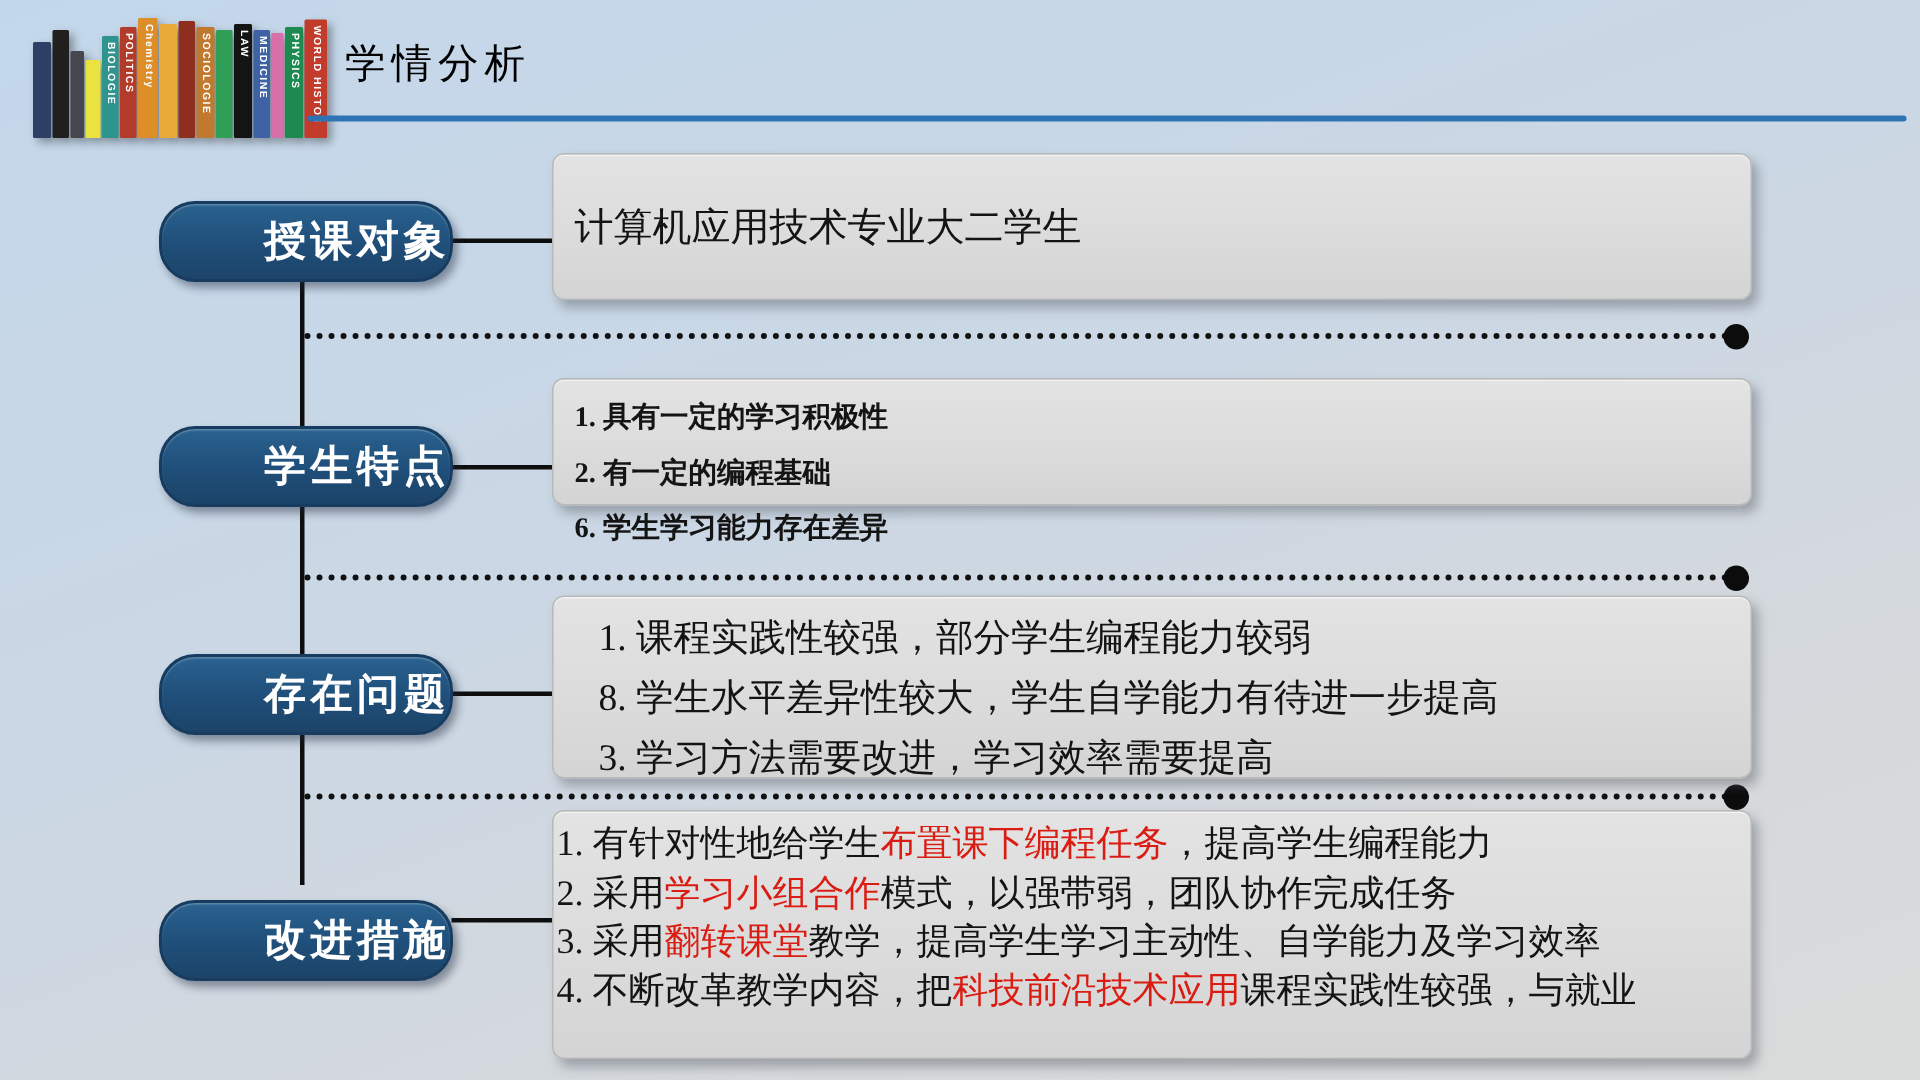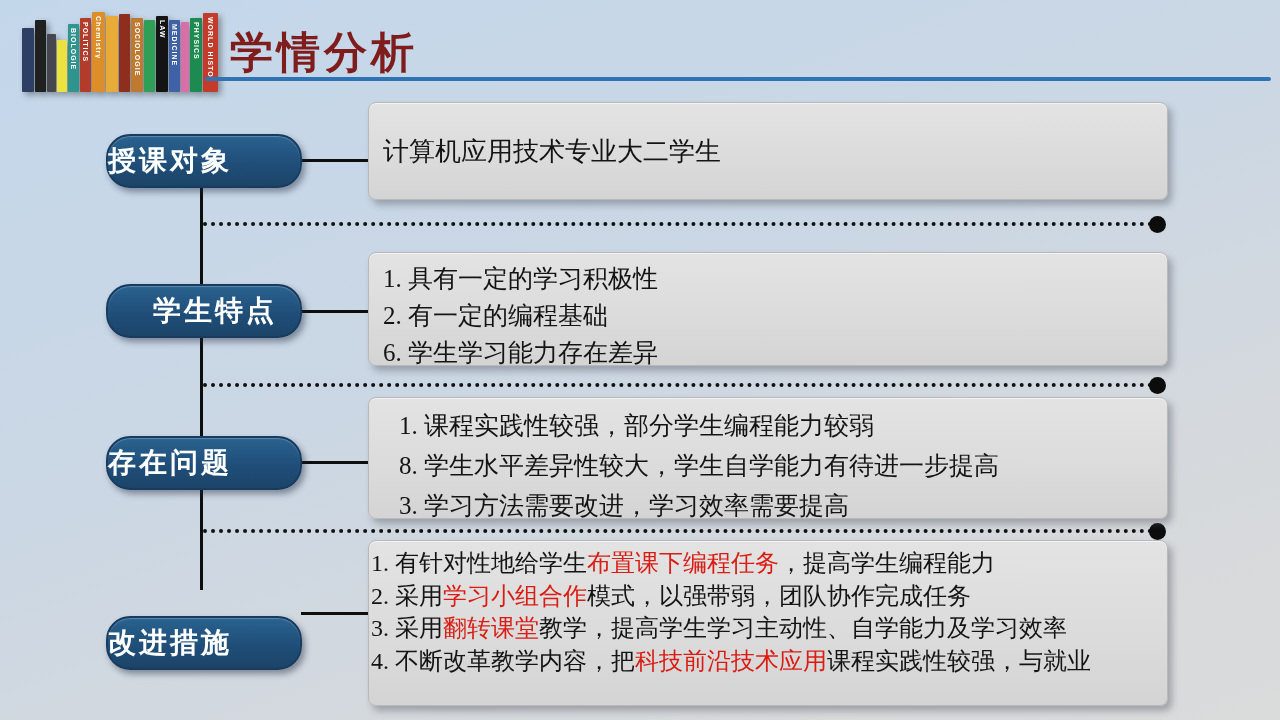--- a/index.html
+++ b/index.html
@@ -16,21 +16,21 @@
     display:flex;align-items:flex-end;gap:1px;
     filter:drop-shadow(3px 3px 3px rgba(0,0,0,.35));
   }
   .book{flex:0 0 auto;border-radius:1px;display:flex;justify-content:center;}
   .book span{
     writing-mode:vertical-rl;text-orientation:mixed;
     font-size:7px;line-height:1;color:#fff;font-weight:bold;
     letter-spacing:1px;margin-top:4px;max-height:64px;overflow:hidden;white-space:nowrap;
   }
   .page-title{
-    left:230px;top:24px;font-size:43px;font-weight:bold;color:#7f1d1d;
+    left:230px;top:24px;font-size:27px;font-weight:normal;color:#000000;
     letter-spacing:4px;
   }
   .title-underline{
     left:205px;top:77px;width:1066px;height:4px;background:#2e74b5;border-radius:2px;
   }
 
   
   .vline{left:200px;top:186px;width:3px;height:404px;background:#0e0e0e;}
   .hline{height:3px;background:#0e0e0e;left:301px;width:67px;}
   .hline.h0{top:159px;}
@@ -45,41 +45,41 @@
   }
   .dotted-sep.d0{top:222px;}
   .dotted-sep.d1{top:383px;}
   .dotted-sep.d2{top:529px;}
 
   
   .label-box{
     left:106px;width:196px;height:54px;border-radius:24px;
     background:linear-gradient(180deg,#2a628f 0%,#1f4e79 55%,#1c4468 100%);
     border:2px solid #173c60;box-sizing:border-box;
-    display:flex;align-items:center;justify-content:flex-start;
+    display:flex;align-items:center;justify-content:flex-end;
     box-shadow:3px 4px 6px rgba(30,40,60,.45), inset 0 1px 1px rgba(255,255,255,.25);
     color:#fff;font-size:28px;font-weight:bold;letter-spacing:3px;
   }
   .label-box.l0{top:134px;}
   .label-box.l1{top:284px;padding-left:45px;}
   .label-box.l2{top:436px;}
-  .label-box.l3{top:616px;font-family:Liberation Mono, monospace;}
+  .label-box.l3{top:600px;font-family:Liberation Mono, monospace;}
 
   
   .content-box{
     left:368px;width:800px;box-sizing:border-box;border-radius:8px;
     background:linear-gradient(180deg,#e3e3e3 0%,#dbdbdb 60%,#d4d4d4 100%);
     border:1px solid #b9b9b9;
     box-shadow:4px 5px 7px rgba(90,95,105,.45), inset 0 1px 0 #f3f3f3;
     font-family:"Liberation Serif","DejaVu Serif",serif;
     color:#141414;
   }
   .content-box .tline{white-space:nowrap;}
   .content-box.c0{top:102px;height:98px;display:flex;align-items:center;padding:0 0 0 14px;font-size:26px;}
-  .content-box.c1{top:252px;height:114px;padding:7px 0 0 14px;font-size:25px;line-height:37px;}
+  .content-box.c1{top:252px;height:85px;padding:7px 0 0 14px;font-size:19px;line-height:37px;font-weight:bold;}
   .content-box.c2{top:397px;height:122px;padding:8px 0 0 30px;font-size:25px;line-height:40px;}
   .content-box.c3{top:540px;height:166px;padding:6px 0 0 2px;font-size:24px;line-height:32.5px;}
 </style>
 </head>
 <body>
 
 <div class="abs books-logo">
     <div class="book" style="background: rgb(46, 63, 102); width: 12px; height: 64px;"></div>
     <div class="book" style="background: rgb(32, 32, 31); width: 11px; height: 72px;"></div>
     <div class="book" style="background: rgb(70, 70, 78); width: 9px; height: 58px;"></div>

